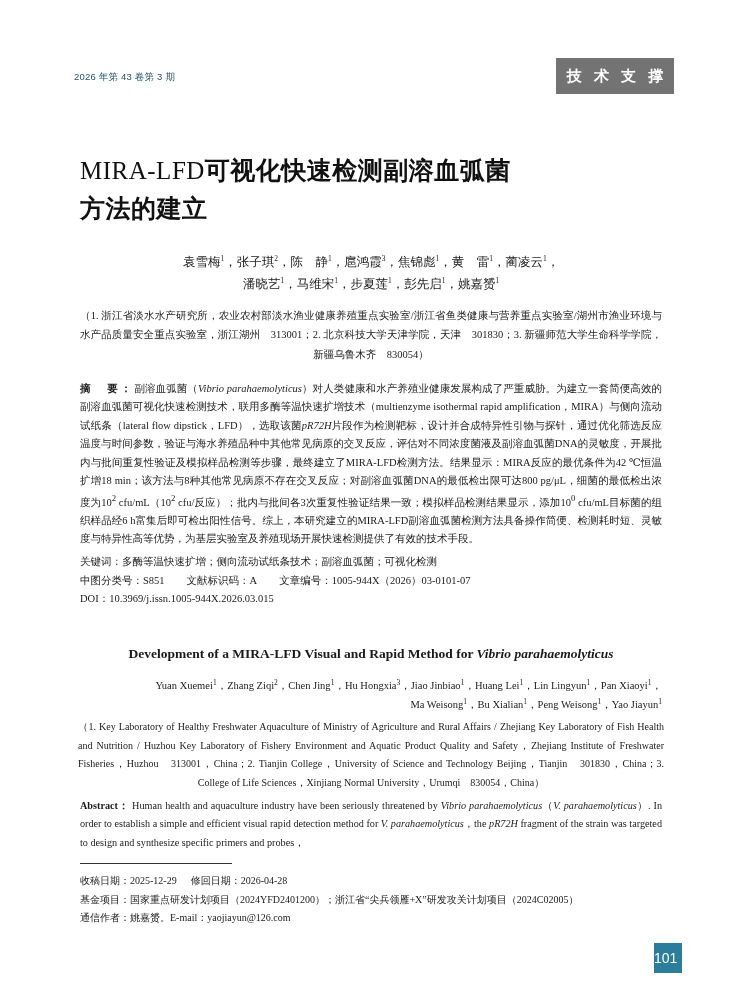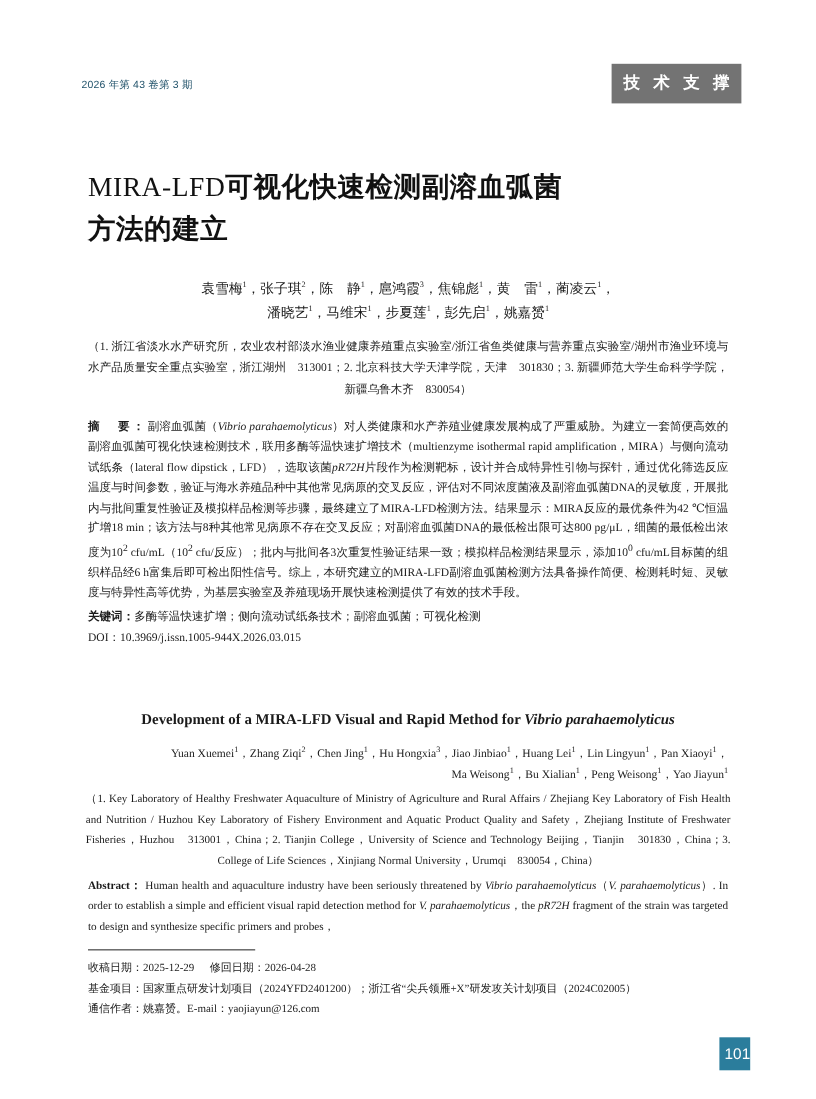--- a/index.html
+++ b/index.html
@@ -130,21 +130,21 @@
 
   .meta-cn {
     position: absolute;
     top: 553px;
     left: 80px;
     right: 80px;
     font-size: 10.5px;
     line-height: 1.78;
   }
   .meta-cn .lead {
-    font-weight: bold;
+    font-weight: normal;
   }
   .meta-cn .gap {
     display: inline-block;
     width: 22px;
   }
 
   
   .title-en {
     position: absolute;
     top: 645px;
@@ -222,21 +222,21 @@
   .folio {
     position: absolute;
     right: 60px;
     bottom: 22px;
     width: 28px;
     height: 30px;
     background: #2b7d9c;
     color: #fff;
     font-family: "Liberation Sans", "DejaVu Sans", sans-serif;
     font-size: 14px;
-    text-align: right;
+    text-align: left;
     line-height: 30px;
   }
 </style>
 </head>
 <body>
 
 <div class="page">
 
   <div class="masthead">
     <div class="issue-line">2026 年第 43 卷第 3 期</div>
@@ -257,20 +257,23 @@
 
   <div class="affil-cn">（1. 浙江省淡水水产研究所，农业农村部淡水渔业健康养殖重点实验室/浙江省鱼类健康与营养重点实验室/湖州市渔业环境与水产品质量安全重点实验室，浙江湖州　313001；2. 北京科技大学天津学院，天津　301830；3. 新疆师范大学生命科学学院，新疆乌鲁木齐　830054）</div>
 
   <div class="abstract-cn">
     <span class="lead">摘　要：</span><span>副溶血弧菌（</span><i>Vibrio parahaemolyticus</i><span>）对人类健康和水产养殖业健康发展构成了严重威胁。为建立一套简便高效的副溶血弧菌可视化快速检测技术，联用多酶等温快速扩增技术（multienzyme isothermal rapid amplification，MIRA）与侧向流动试纸条（lateral flow dipstick，LFD），选取该菌</span><i>pR72H</i><span>片段作为检测靶标，设计并合成特异性引物与探针，通过优化筛选反应温度与时间参数，验证与海水养殖品种中其他常见病原的交叉反应，评估对不同浓度菌液及副溶血弧菌DNA的灵敏度，开展批内与批间重复性验证及模拟样品检测等步骤，最终建立了MIRA-LFD检测方法。结果显示：MIRA反应的最优条件为42 ℃恒温扩增18 min；该方法与8种其他常见病原不存在交叉反应；对副溶血弧菌DNA的最低检出限可达800 pg/μL，细菌的最低检出浓度为10</span><sup>2</sup><span> cfu/mL（10</span><sup>2</sup><span> cfu/反应）；批内与批间各3次重复性验证结果一致；模拟样品检测结果显示，添加10</span><sup>0</sup><span> cfu/mL目标菌的组织样品经6 h富集后即可检出阳性信号。综上，本研究建立的MIRA-LFD副溶血弧菌检测方法具备操作简便、检测耗时短、灵敏度与特异性高等优势，为基层实验室及养殖现场开展快速检测提供了有效的技术手段。</span>
   </div>
 
   <div class="meta-cn">
     <div>
       <span class="lead">关键词：</span><span>多酶等温快速扩增；侧向流动试纸条技术；副溶血弧菌；可视化检测</span>
+    </div>
+    <div>
+      <span class="lead">中图分类号：</span><span>S851</span><span class="gap"></span><span class="lead">文献标识码：</span><span>A</span><span class="gap"></span><span class="lead">文章编号：</span><span>1005-944X（2026）03-0101-07</span>
     </div>
     <div>
       <span>DOI：</span><span>10.3969/j.issn.1005-944X.2026.03.015</span>
     </div>
   </div>
 
   <div class="title-en">
     <span>Development of a MIRA-LFD Visual and Rapid Method for </span><i>Vibrio parahaemolyticus</i>
   </div>
 

